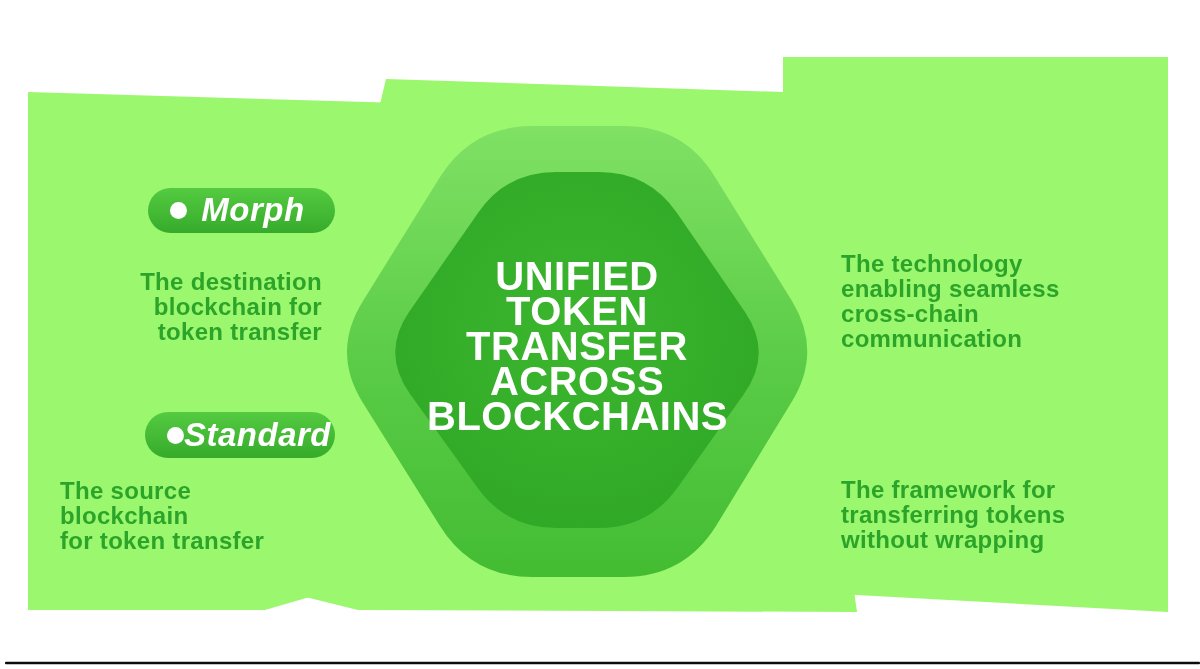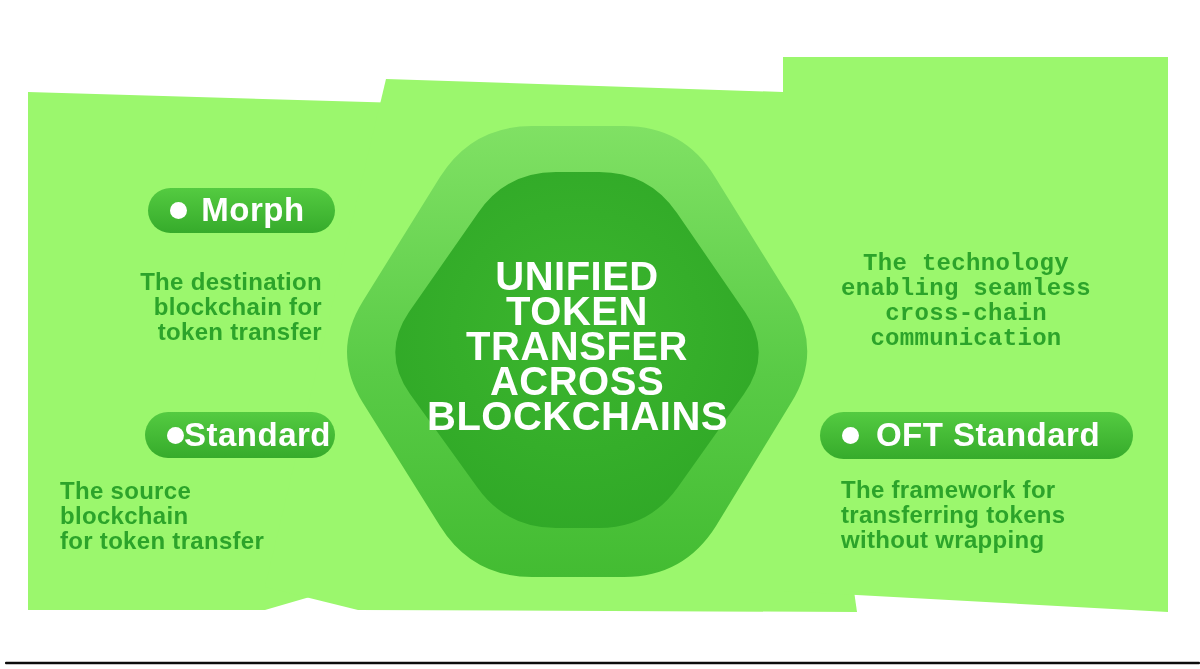--- a/index.html
+++ b/index.html
@@ -15,33 +15,34 @@
     background:linear-gradient(180deg,var(--pill-top,#54CB41) 0%,var(--pill-bottom,#36AB2B) 100%);
   }
   .bullet{
     flex:none;width:17px;height:17px;border-radius:50%;
     background:var(--pill-text,#ffffff);
   }
   .pill-label{
     flex:1;text-align:center;color:var(--pill-text,#ffffff);
     font-size:33px;font-weight:600;letter-spacing:0.5px;line-height:1;
     padding-bottom:2px;
+    font-style:italic;
   }
   .pill-morph   {left:148px;top:188px;width:187px;height:45px;}
   .pill-sepolia {left:145px;top:412px;width:190px;height:46px;}
   .pill-layer   {left:821px;top:187px;width:247px;height:47px;}
   .pill-oft     {left:820px;top:412px;width:313px;height:47px;}
   .desc{
     position:absolute;color:var(--desc-text,#2CA42A);
     font-size:24px;line-height:25px;font-weight:600;letter-spacing:0.3px;
     white-space:pre-line;
   }
   .desc-morph  {left:120px;top:250px;width:202px;text-align:right;margin-top:19px;}
   .desc-sepolia{left:60px; top:478px;width:264px;}
-  .desc-layer  {left:841px;top:251px;width:250px;text-align:center;font-family:Liberation Mono, monospace;}
+  .desc-layer  {left:841px;top:251px;width:250px;text-align:left;}
   .desc-oft    {left:841px;top:477px;width:270px;text-align:left;}
   .hex-title{
     position:absolute;left:427px;top:259px;width:300px;
     text-align:center;color:var(--title-text,#ffffff);
     font-size:40px;font-weight:800;line-height:35px;letter-spacing:0.5px;
     white-space:pre-line;
   }
 </style>
 </head>
 <body>
@@ -95,21 +96,17 @@
     <span class="pill-label">Standard</span>
   </div>
   <div class="desc desc-sepolia">The source blockchain
 for token transfer</div>
 
   <div class="desc desc-layer">The technology
 enabling seamless
 cross-chain
 communication</div>
 
-  <div class="pill pill-oft">
-    <span class="bullet"></span>
-    <span class="pill-label">OFT Standard</span>
-  </div>
   <div class="desc desc-oft">The framework for
 transferring tokens
 without wrapping</div>
 
 </div>
 
 </body></html>

